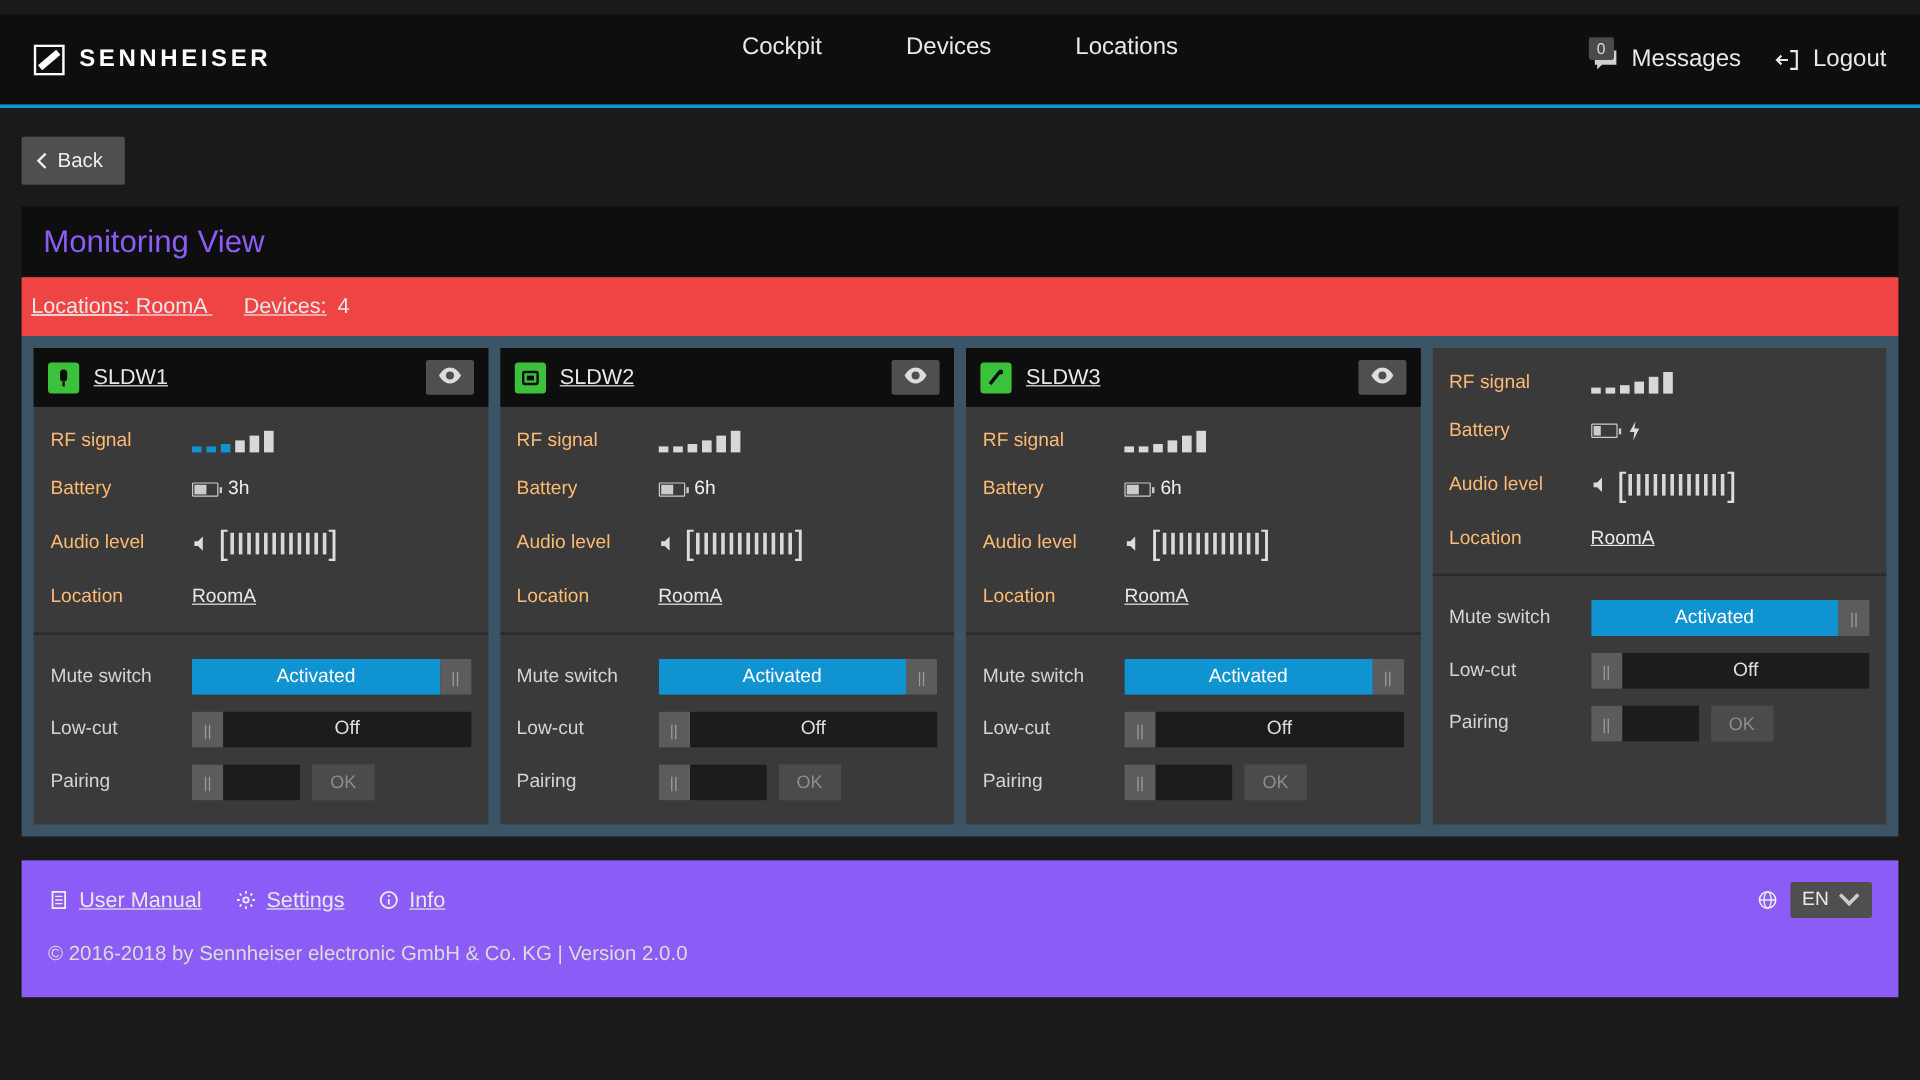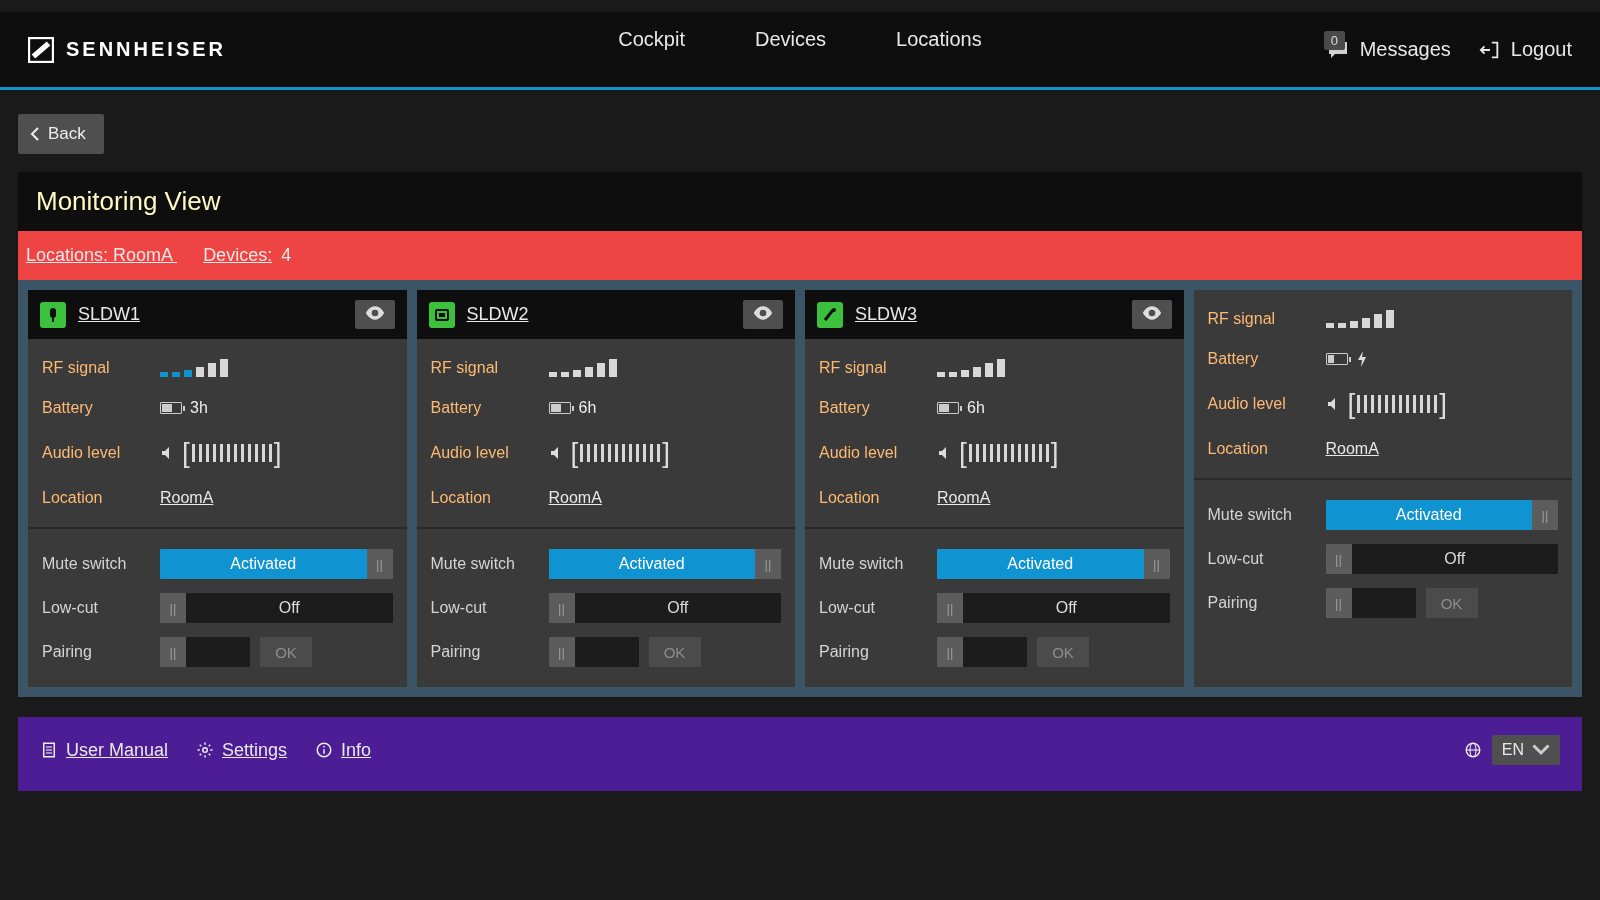--- a/index.html
+++ b/index.html
@@ -80,21 +80,21 @@
     align-items: center;
     gap: 8px;
     cursor: pointer;
     border-radius: 2px;
   }
   .page-title-bar {
     background: #0e0e0e;
     margin-top: 18px;
     padding: 14px 18px;
     font-size: 26px;
-    color: #fef9c3;
+    color: #8b5cf6;
   }
   .breadcrumb-bar {
     background: #ef4444;
     padding: 14px 8px;
     font-size: 18px;
     color: #c7c7c7;
   }
   .breadcrumb-bar a { color:#e8e8e8; margin-right: 26px;}
   .breadcrumb-bar .lbl { text-decoration: underline; }
 
@@ -213,21 +213,21 @@
   .ok-btn{
     margin-left:10px; width:52px; height:30px;
     background:#4b4b4b; color:#8d8d8d; border:none; font-size:15px;
     cursor:pointer;
   }
   .pair-toggle{ width:90px; flex:0 0 90px;}
 
   
   .footer{
     margin-top:20px;
-    background:#4c1d95;
+    background:#8b5cf6;
     padding:18px 22px 26px 22px;
   }
   .footer-row1{
     display:flex; align-items:center; gap:28px; font-size:18px;
   }
   .footer-row1 .item{ display:flex; align-items:center; gap:8px;}
   .footer-row1 svg{ width:18px; height:18px; fill:#eee;}
   .footer-row1 a{ text-decoration:underline;}
   .lang-area{ margin-left:auto; display:flex; align-items:center; gap:10px;}
   .lang-sel{
@@ -698,14 +698,15 @@
             <line x1="3" y1="12" x2="21" y2="12" stroke="#eee" stroke-width="1.5"></line>
           </svg>
         <div class="lang-sel">
           <span>EN</span>
           <svg width="12" height="8" viewBox="0 0 12 8">
               <path d="M1 1l5 5 5-5" fill="none" stroke="#ccc" stroke-width="2"></path>
             </svg>
         </div>
       </div>
     </div>
+    <div class="copyright">© 2016-2018 by Sennheiser electronic GmbH &amp; Co. KG | Version 2.0.0</div>
   </div>
 </div>
 
 </body></html>

